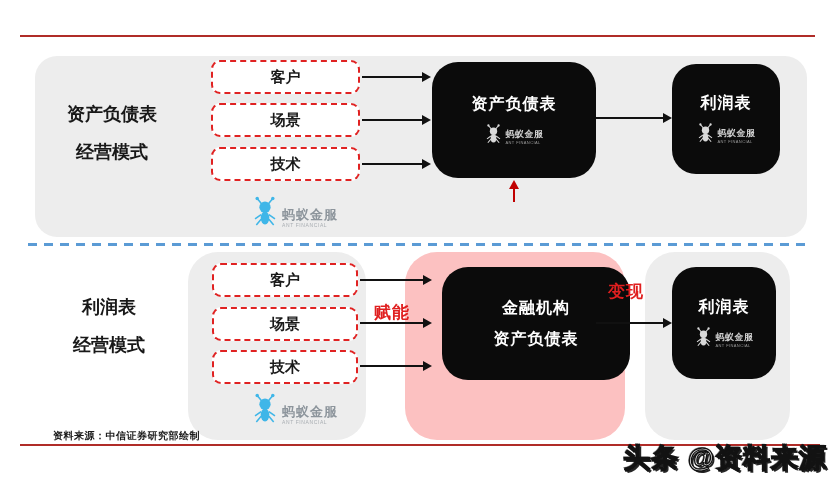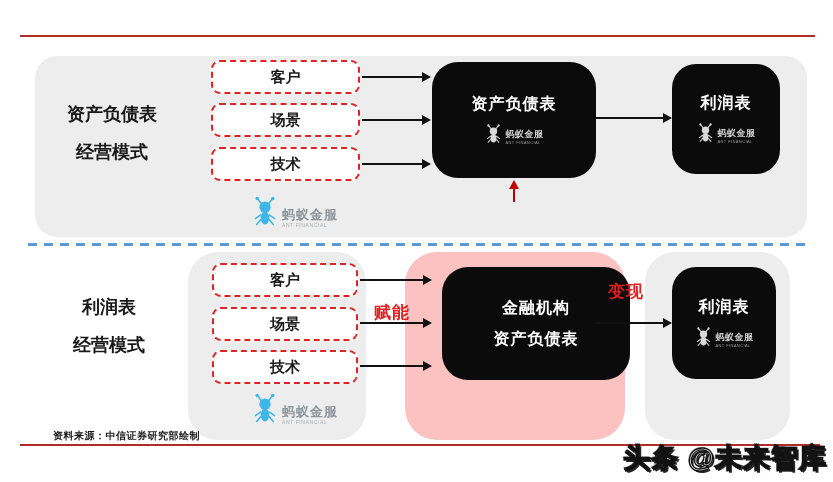--- a/index.html
+++ b/index.html
@@ -205,15 +205,15 @@
         <use href="#ant-shape"></use>
       </svg>
     <span class="logo-text">
       <span class="zh">蚂蚁金服</span>
       <span class="en">ANT FINANCIAL</span>
     </span>
   </div>
 
   <div class="abs footer-rule"></div>
   <div class="abs source-text">资料来源：中信证券研究部绘制</div>
-  <div class="abs watermark">头条 @未来智库</div>
+  <div class="abs watermark">头条 @资料来源</div>
 
 </div>
 
 </body></html>

